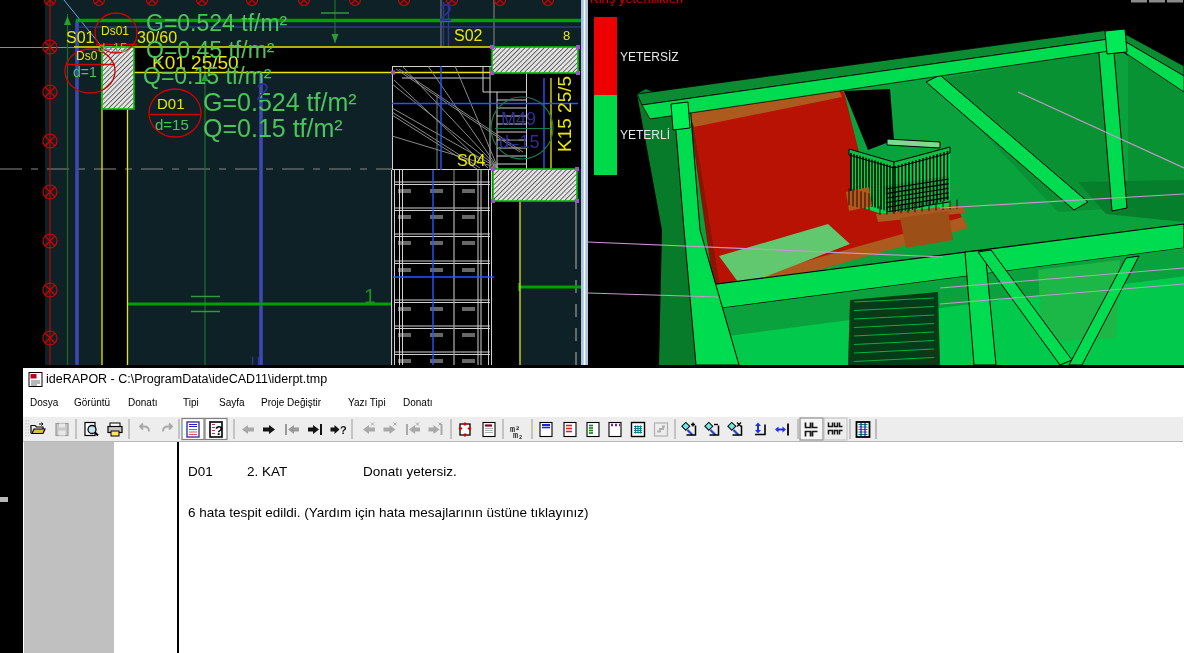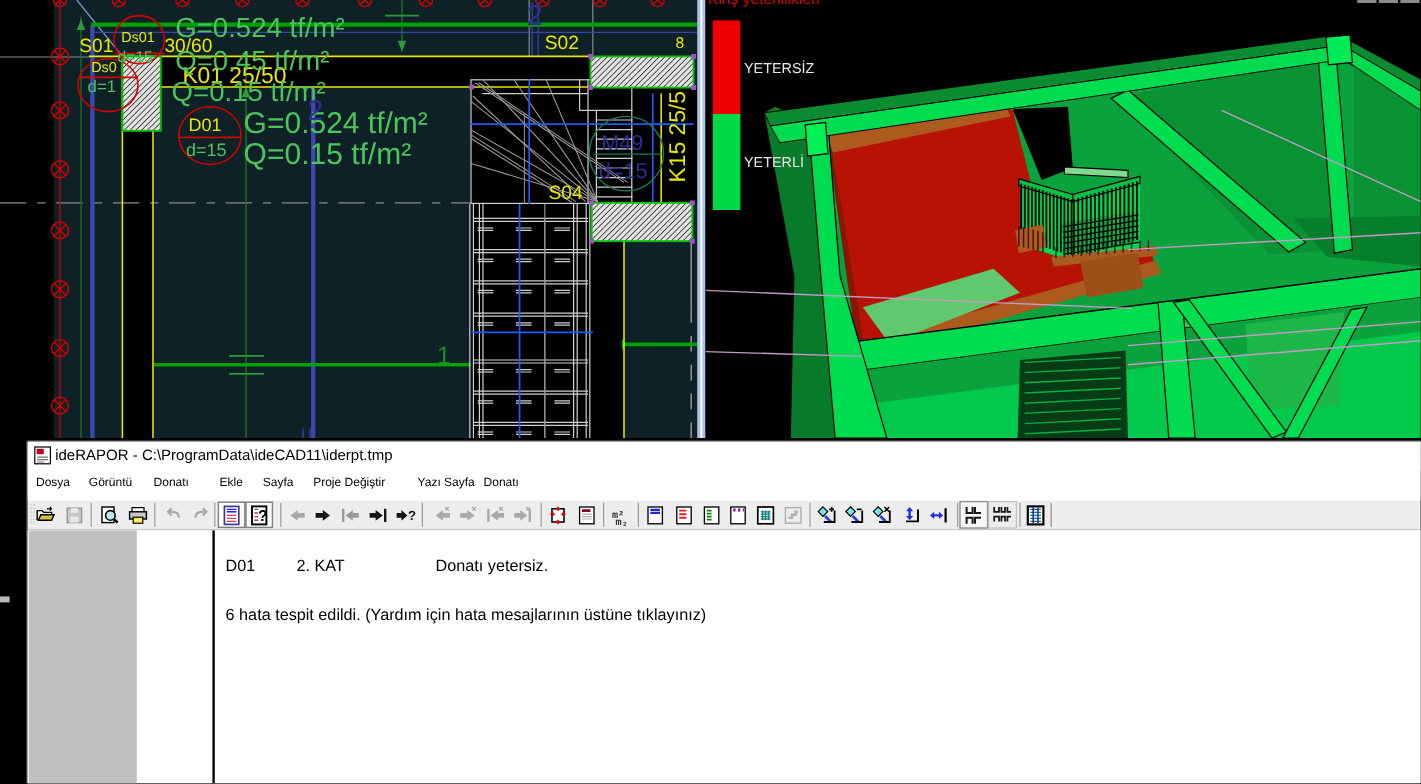--- a/index.html
+++ b/index.html
@@ -458,24 +458,24 @@
         <rect x="1" y="1.5" width="13" height="14" fill="#fff" stroke="#000"></rect>
         <rect x="2.5" y="3" width="6" height="4.5" fill="#c00020"></rect>
         <path d="M3 10h9M3 12h9M3 14h6" stroke="#707070" stroke-width="1"></path>
       </svg>
       <div id="title">ideRAPOR - C:\ProgramData\ideCAD11\iderpt.tmp</div>
     </div>
     <div id="menubar">
       <span class="mi" style="left:7px">Dosya</span>
       <span class="mi" style="left:51px">Görüntü</span>
       <span class="mi" style="left:105px">Donatı</span>
-      <span class="mi" style="left:160px">Ekle</span>
+      <span class="mi" style="left:160px">Tipi</span>
       <span class="mi" style="left:196px">Sayfa</span>
       <span class="mi" style="left:238px">Proje Değiştir</span>
-      <span class="mi" style="left:325px">Yazı Sayfa</span>
+      <span class="mi" style="left:325px">Yazı Tipi</span>
       <span class="mi" style="left:380px">Donatı</span>
     </div>
     <svg id="toolbar" width="1160" height="25" viewBox="0 0 1160 25">
         <rect x="0" y="0" width="1160" height="25" fill="#ededed"></rect>
         <line x1="0" y1="24.5" x2="1160" y2="24.5" stroke="#b8b8b8" stroke-width="1"></line>
         <line x1="3" y1="3" x2="3" y2="21" stroke="#cfcfcf" stroke-width="1.5" stroke-dasharray="1.5,1.5"></line>
         <line x1="5.5" y1="3" x2="5.5" y2="21" stroke="#cfcfcf" stroke-width="1.5" stroke-dasharray="1.5,1.5"></line>
         <g transform="translate(7,4.5)">
           <path d="M1 12 V4 h4 l1.5 1.5 H13 v2" fill="none" stroke="#000" stroke-width="1.2"></path>
           <path d="M2 12 L4 7.5 h11 L13 12 z" fill="#d8c040" stroke="#000" stroke-width="1.2"></path>

